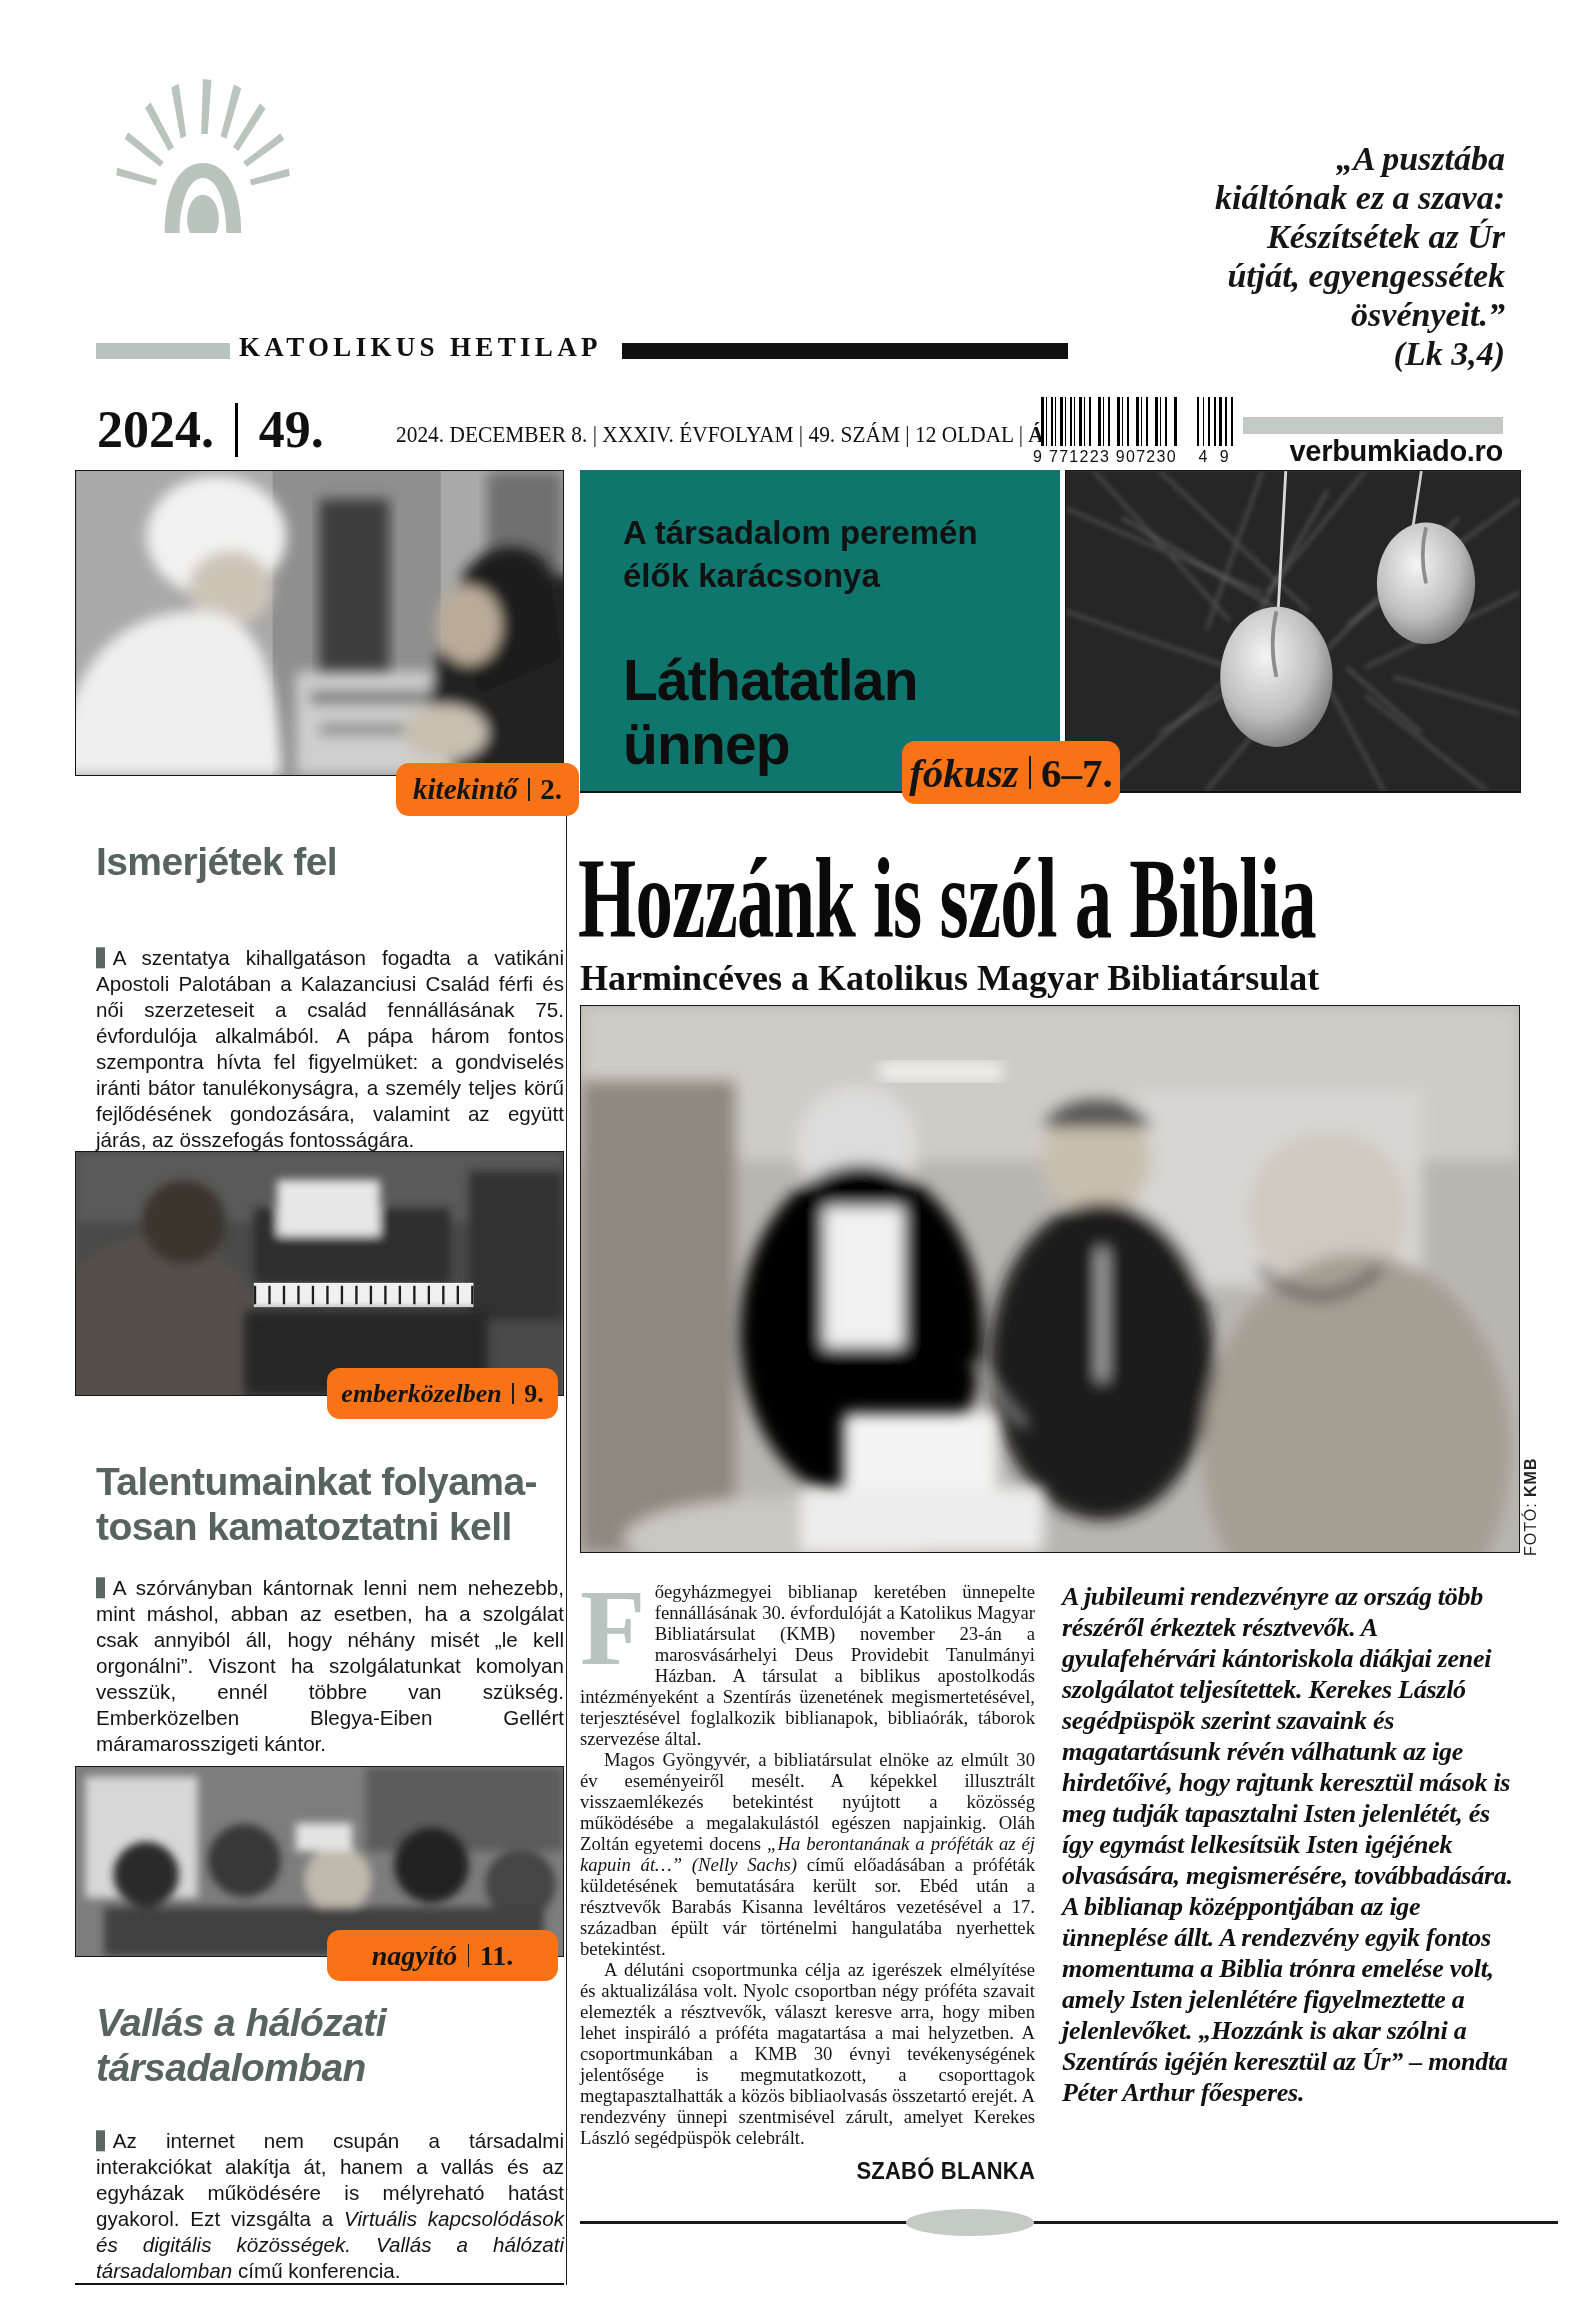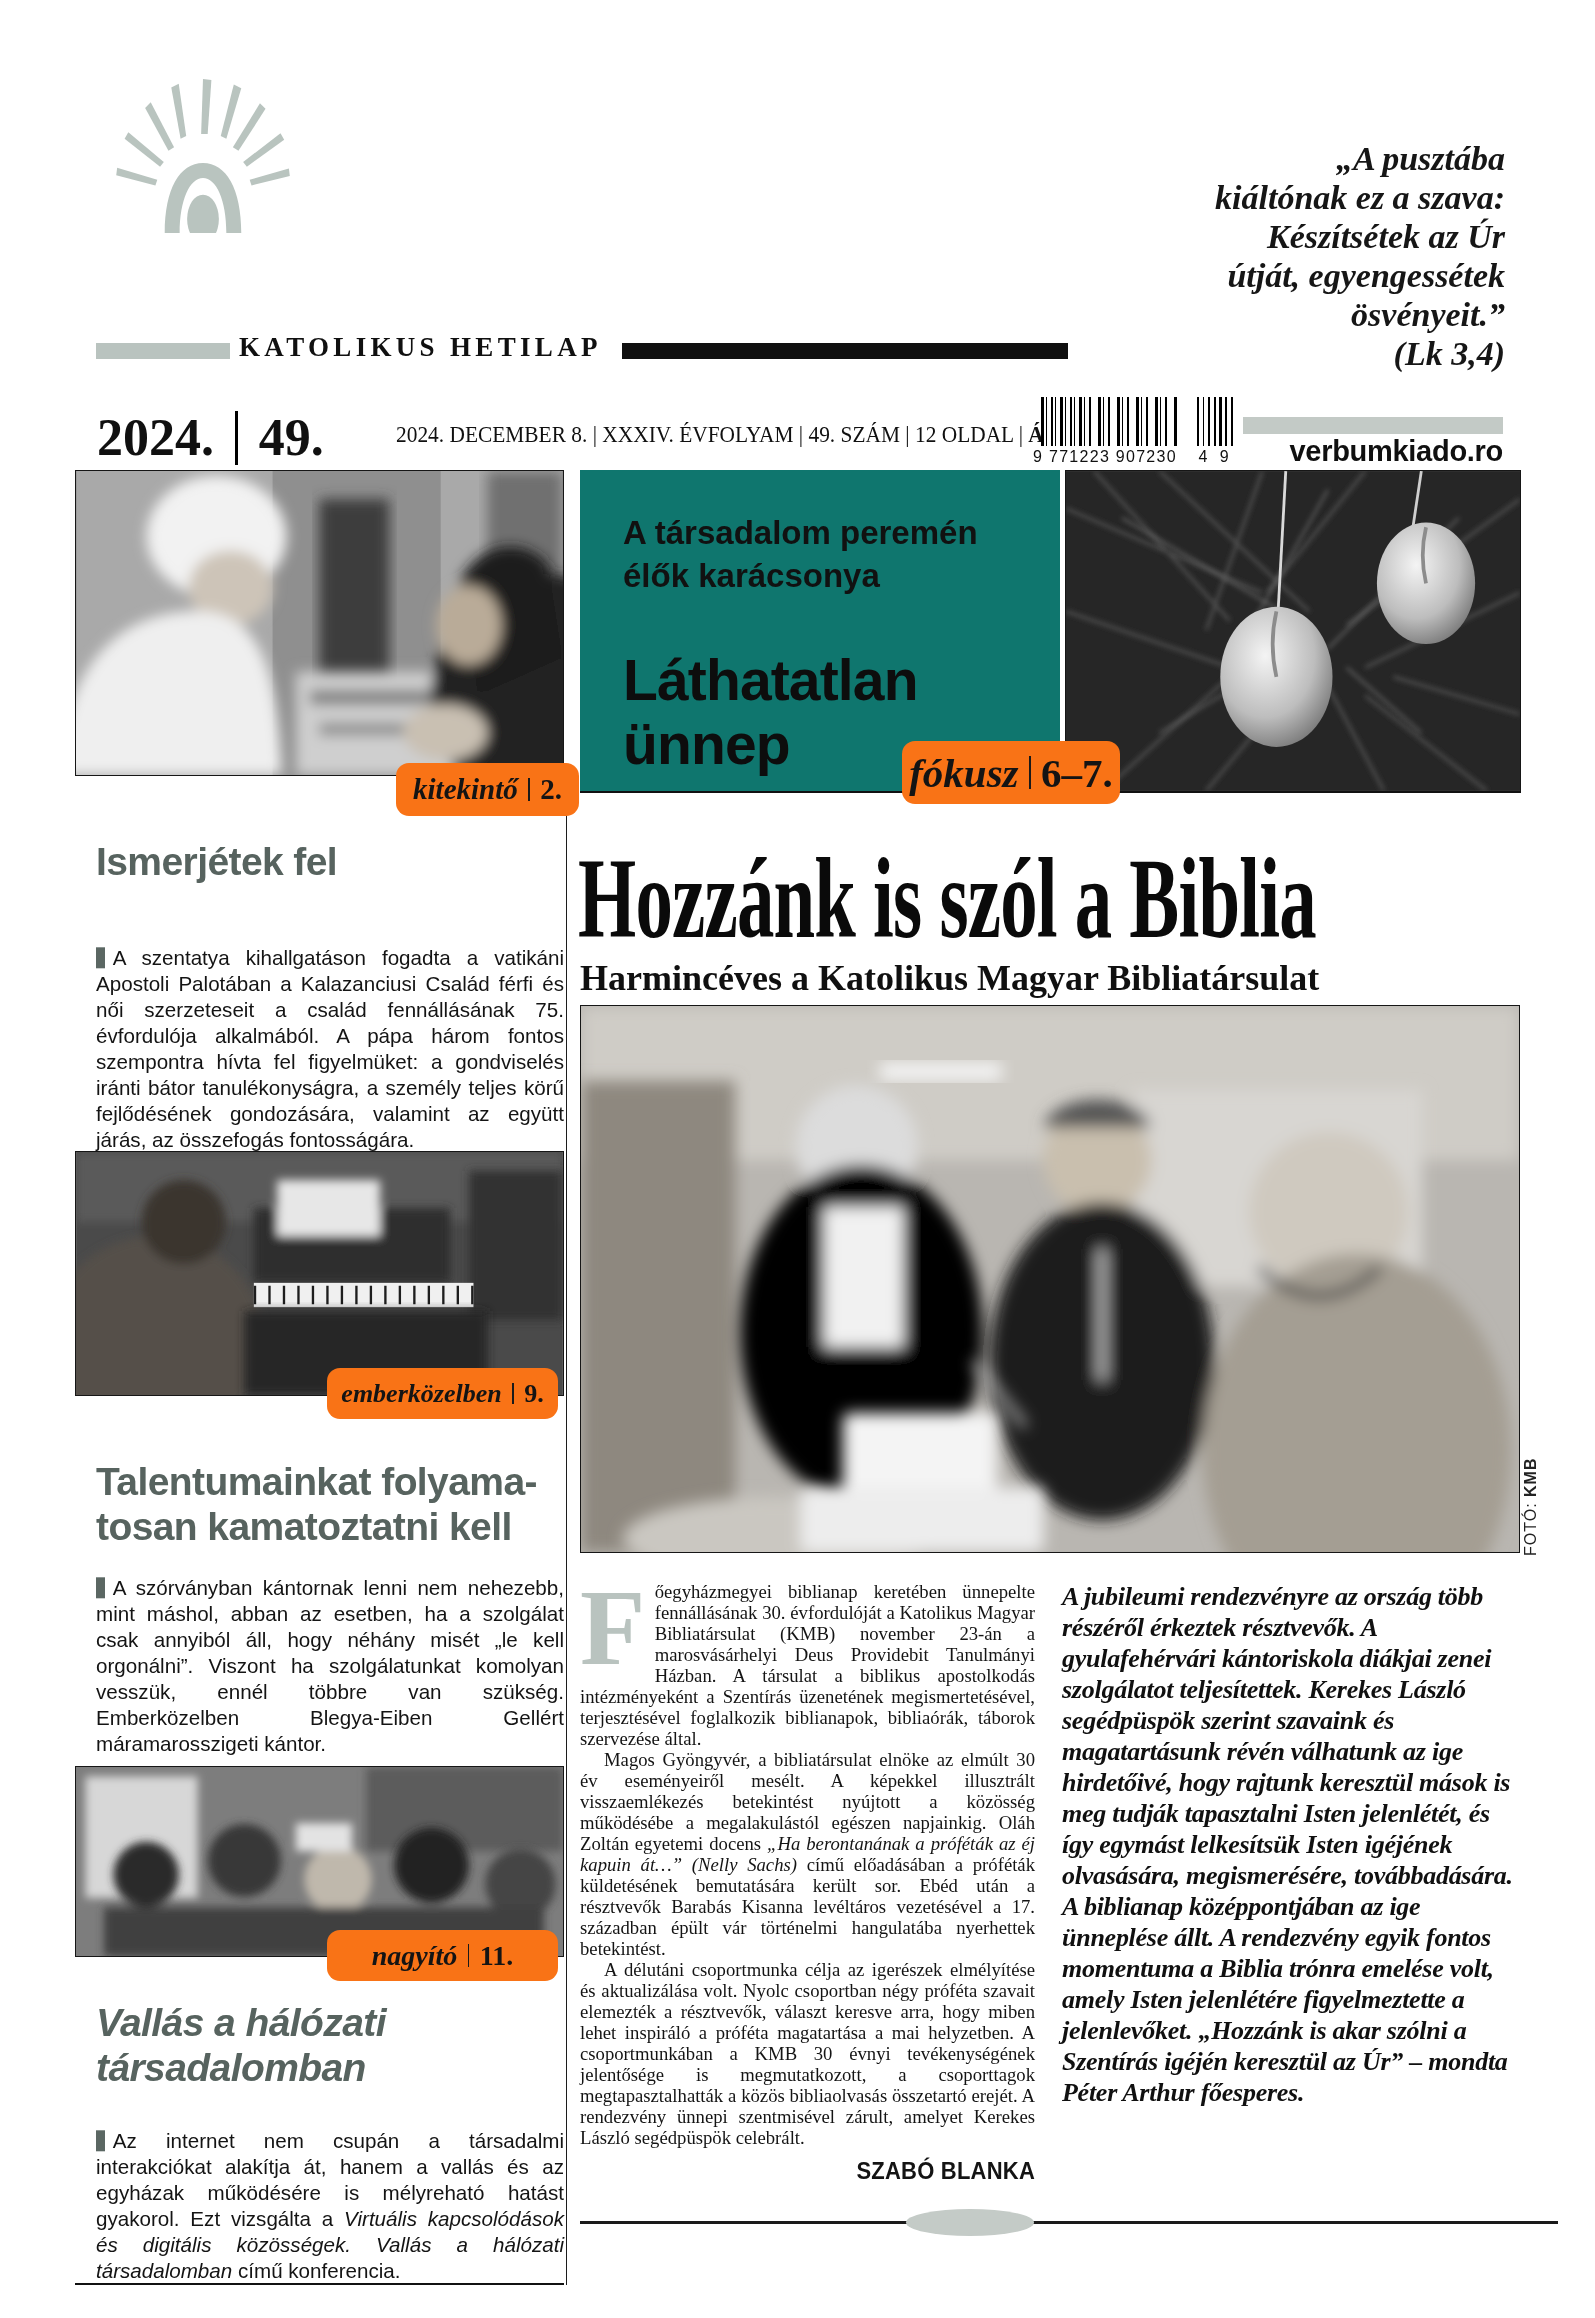--- a/index.html
+++ b/index.html
@@ -12,21 +12,21 @@
         letter-spacing:-0.035em;color:#0d0d0d;text-shadow:6px 8px 0 #c7cfcb;z-index:4;white-space:nowrap;}
   .tagline{left:239px;top:334px;font:700 27px/1 "Liberation Serif",serif;letter-spacing:0.16em;z-index:5;}
   .bar-left{left:96px;top:343px;width:134px;height:16px;background:#b9c3bf;}
   .bar-right{left:622px;top:343px;width:446px;height:16px;background:#101010;}
   .quote{left:1159px;top:139px;width:346px;text-align:right;
          font:italic 700 34px/39px "Liberation Serif",serif;color:#161616;}
   .quote div{white-space:nowrap;}
 
   
   .issue{left:97px;top:403px;display:flex;align-items:center;gap:21px;
-         font:700 52px/1 "Liberation Serif",serif;margin-top:8px;}
+         font:700 52px/1 "Liberation Serif",serif;}
   .issue-divider{width:2.8px;height:54px;background:#000;}
   .details{left:396px;top:423px;font:400 23px/1 "Liberation Serif",serif;white-space:nowrap;
            transform:scaleX(0.93);transform-origin:left top;}
   .details b{font-weight:700;}
   .barcode-bars{left:1041px;top:397px;width:136px;height:49px;
      background:repeating-linear-gradient(90deg,#000 0 2.8px,#fff 2.8px 4.7px,#000 4.7px 6px,#fff 6px 10.3px,#000 10.3px 12px,#fff 12px 14.5px,#000 14.5px 15.4px,#fff 15.4px 19px);}
   .barcode-addon{left:1197px;top:397px;width:36px;height:49px;
      background:repeating-linear-gradient(90deg,#000 0 2.3px,#fff 2.3px 5.6px,#000 5.6px 7.5px,#fff 7.5px 11.2px);}
   .barcode-digits{left:1032px;top:449px;width:146px;text-align:center;
      font:400 16px/1 "Liberation Sans",sans-serif;letter-spacing:0.08em;}

